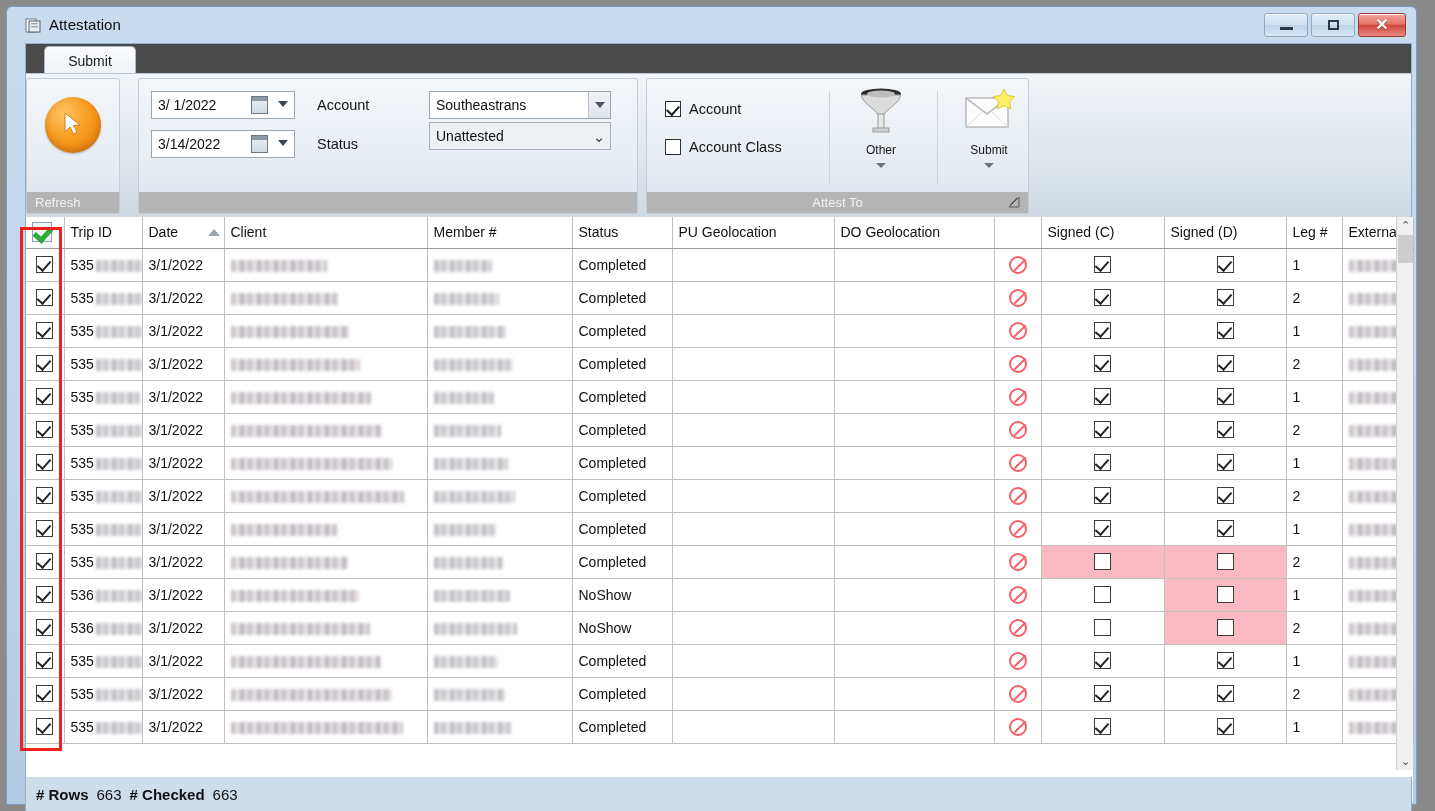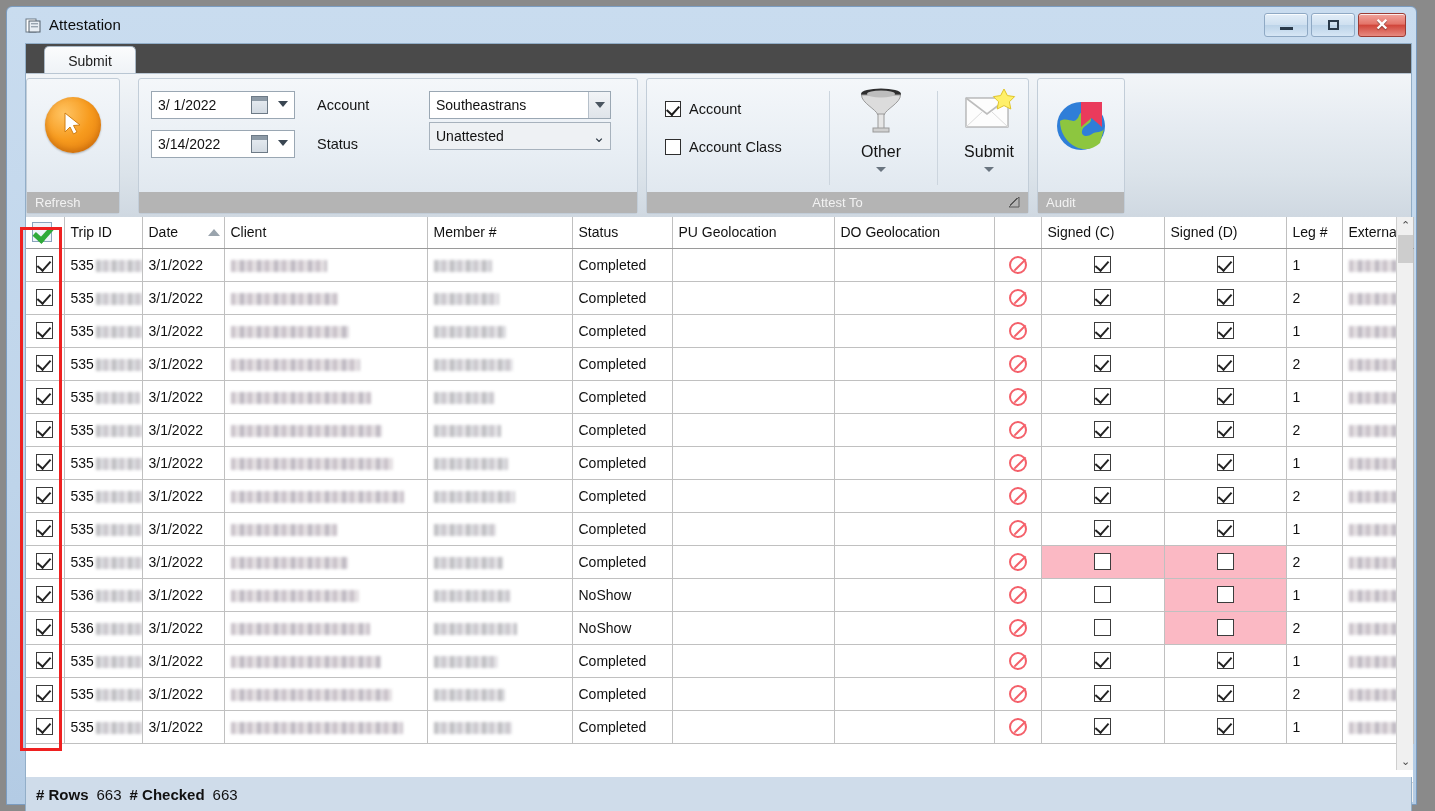--- a/index.html
+++ b/index.html
@@ -185,21 +185,21 @@
     width: 6px; height: 10px;
     border: solid #1b1b1b; border-width: 0 2px 2px 0;
     transform: rotate(42deg);
   }
   .cb-label { font-size: 14.5px; color: #141414; }
   .vsep { position: absolute; top: 12px; width: 1px; height: 94px; background: #ccd5de; }
   .bigbtn {
     position: absolute; top: 8px; width: 96px; height: 104px;
     display: flex; flex-direction: column; align-items: center;
   }
-  .bigbtn .cap { font-size: 16px; color: #141414; margin-top: 4px; }
+  .bigbtn .cap { font-size: 12px; color: #141414; margin-top: 4px; }
   .bigbtn .arrow-dn {
     margin-top: 6px;
     border-left: 5px solid transparent; border-right: 5px solid transparent;
     border-top: 5px solid #6a7580;
   }
   .dialog-launcher {
     position: absolute; right: 6px; bottom: 3px;
     width: 14px; height: 14px; color: #5a5a5a; font-size: 11px;
   }
 
@@ -462,30 +462,20 @@
 
             <div class="group-caption">Attest To</div>
             <span class="dialog-launcher">
               <svg width="13" height="13" viewBox="0 0 13 13">
                 <path d="M1 11 L11 11 L11 1 Z" fill="none" stroke="#585858"></path>
                 <path d="M2 9 L9 2" stroke="#585858"></path>
               </svg>
             </span>
           </div>
 
-          <div class="group" id="g-audit">
-            <div style="position:absolute; left:50%; top:14px; transform:translateX(-50%);">
-              <svg width="62" height="62" viewBox="0 0 62 62">
-                <circle cx="31" cy="33" r="24" fill="#2f7ed8"></circle>
-                <path d="M10 28 C17 24 22 30 26 27 C30 24 28 20 33 19 C38 18 42 22 41 27 C40 32 33 32 32 38 C31 44 38 44 42 41 C46 38 52 40 54 36 L50 50 C44 56 34 58 26 54 C16 49 10 39 10 28 Z" fill="#8dc63f"></path>
-                <path d="M31 9 L52 9 L52 34 L41.5 25 L31 34 Z" fill="#ea3b5c"></path>
-              </svg>
-            </div>
-            <div class="group-caption left">Audit</div>
-          </div>
 
         </div>
       </div>
 
       <div class="grid-wrap">
         <table class="grid">
           <thead>
             <tr>
               <th class="c-check">
                 <span class="hdr-chk"></span>

